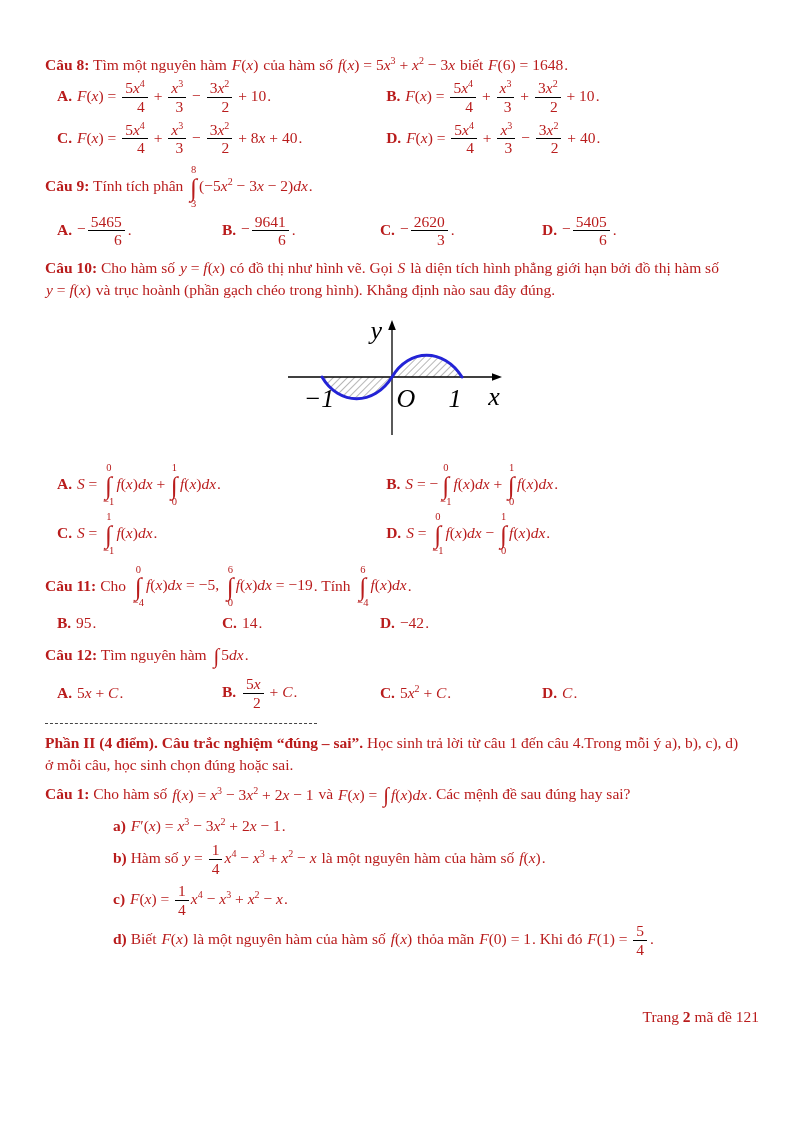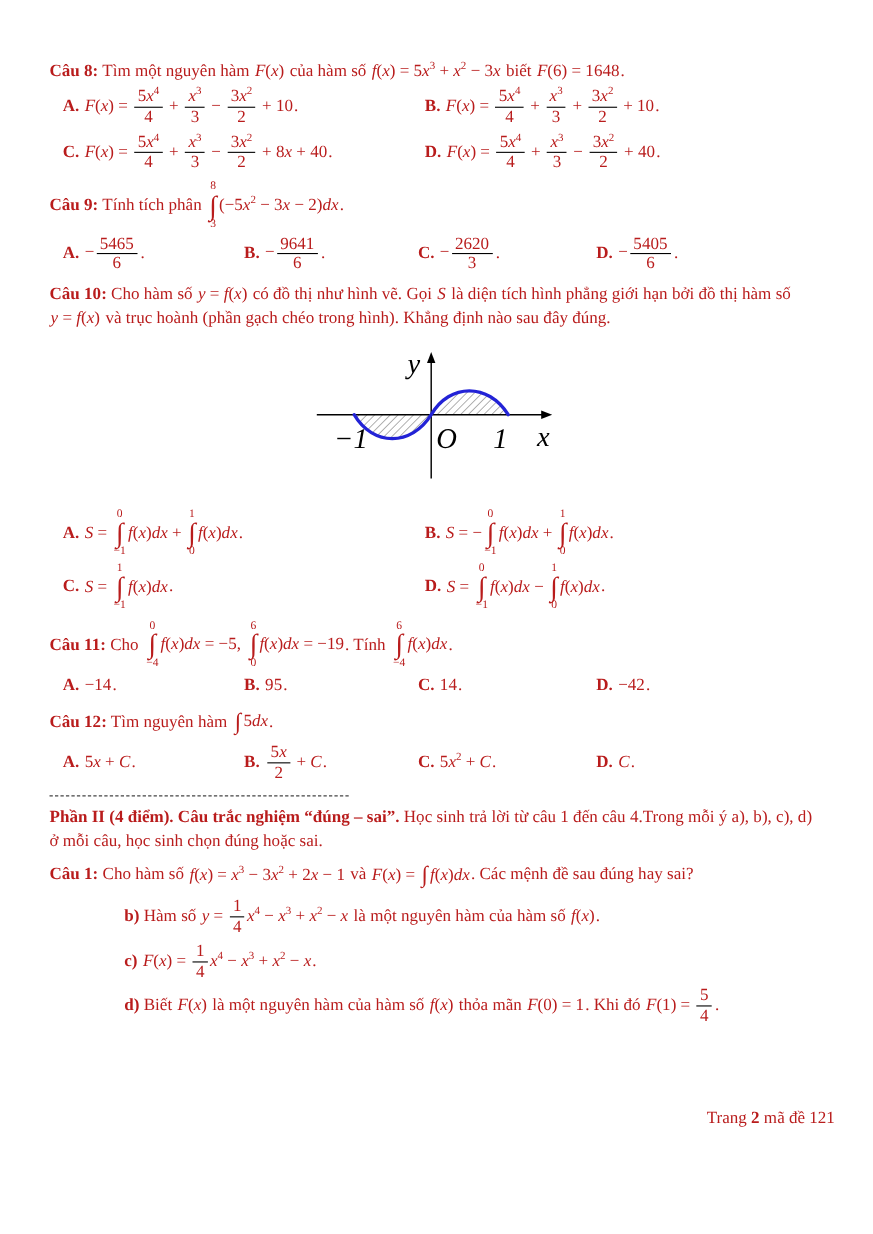--- a/index.html
+++ b/index.html
@@ -9,21 +9,21 @@
     color:#b91c1c; box-sizing:border-box; padding:52px 44px 0 45px; overflow:hidden;
   }
   p { margin:0; }
   i { font-style:italic; }
   b { font-weight:bold; }
   .question { margin-bottom:6px; }
   .qt { margin:2px 0 3px; }
   .m { white-space:nowrap; padding:0 1px; }
   sup { font-size:10px; line-height:0; }
   
-  .frac { display:inline-block; vertical-align:middle; text-align:center; margin:0 2px; line-height:1.15; }
+  .frac { display:inline-block; vertical-align:middle; text-align:right; margin:0 2px; line-height:1.15; }
   .fn { display:block; border-bottom:1px solid #000; padding:0 3px; }
   .fd { display:block; padding:0 3px; }
   
   .int { display:inline-flex; flex-direction:column; align-items:center; vertical-align:middle; line-height:1; margin:0 2px; }
   .int .ib { font-size:10.5px; line-height:1; }
   .int .is { font-size:25px; line-height:0.85; padding:1px 0; }
   .inti { font-size:21px; vertical-align:middle; margin:0 2px; }
   
   .opts { display:grid; padding-left:12px; margin:3px 0 8px; row-gap:5px; align-items:center; }
   .opts.c2 { grid-template-columns:47.5% 52.5%; }
@@ -130,39 +130,39 @@
             </span><i>f</i>(<i>x</i>)<i>dx</i> = −5,</span> <span class="m"><span class="int">
               <span class="ib">6</span>
               <span class="is">∫</span>
               <span class="ib">0</span>
             </span><i>f</i>(<i>x</i>)<i>dx</i> = −19</span>. Tính <span class="m"><span class="int">
               <span class="ib">6</span>
               <span class="is">∫</span>
               <span class="ib">−4</span>
             </span><i>f</i>(<i>x</i>)<i>dx</i></span>.</p>
         <div class="opts c4">
-          <div class="opt"><b>A.</b> <span class="m">−14</span>.</div>
           <div class="opt"><b>B.</b> <span class="m">95</span>.</div>
           <div class="opt"><b>C.</b> <span class="m">14</span>.</div>
           <div class="opt"><b>D.</b> <span class="m">−42</span>.</div>
         </div>
       </div>
       <div class="question">
         <p class="qt"><b>Câu 12:</b> Tìm nguyên hàm <span class="m"><span class="inti">∫</span>5<i>dx</i></span>.</p>
         <div class="opts c4">
           <div class="opt"><b>A.</b> <span class="m">5<i>x</i> + <i>C</i></span>.</div>
           <div class="opt"><b>B.</b> <span class="m"><span class="frac"><span class="fn">5<i>x</i></span><span class="fd">2</span></span> + <i>C</i></span>.</div>
           <div class="opt"><b>C.</b> <span class="m">5<i>x</i><sup>2</sup> + <i>C</i></span>.</div>
           <div class="opt"><b>D.</b> <span class="m"><i>C</i></span>.</div>
         </div>
       </div>
       <div class="sep"></div>
       <p class="p2h"><b>Phần II (4 điểm). Câu trắc nghiệm “đúng – sai”.</b> Học sinh trả lời từ câu 1 đến câu 4.Trong mỗi ý a), b), c), d) ở mỗi câu, học sinh chọn đúng hoặc sai.</p>
       <div class="question">
         <p class="qt"><b>Câu 1:</b> Cho hàm số <span class="m"><i>f</i>(<i>x</i>) = <i>x</i><sup>3</sup> − 3<i>x</i><sup>2</sup> + 2<i>x</i> − 1</span> và <span class="m"><i>F</i>(<i>x</i>) = <span class="inti">∫</span><i>f</i>(<i>x</i>)<i>dx</i></span>. Các mệnh đề sau đúng hay sai?</p>
+        <div class="stmt"><b>a)</b> <span class="m"><i>F</i>′(<i>x</i>) = <i>x</i><sup>3</sup> − 3<i>x</i><sup>2</sup> + 2<i>x</i> − 1</span>.</div>
         <div class="stmt"><b>b)</b> Hàm số <span class="m"><i>y</i> = <span class="frac"><span class="fn">1</span><span class="fd">4</span></span><i>x</i><sup>4</sup> − <i>x</i><sup>3</sup> + <i>x</i><sup>2</sup> − <i>x</i></span> là một nguyên hàm của hàm số <span class="m"><i>f</i>(<i>x</i>)</span>.</div>
         <div class="stmt"><b>c)</b> <span class="m"><i>F</i>(<i>x</i>) = <span class="frac"><span class="fn">1</span><span class="fd">4</span></span><i>x</i><sup>4</sup> − <i>x</i><sup>3</sup> + <i>x</i><sup>2</sup> − <i>x</i></span>.</div>
         <div class="stmt"><b>d)</b> Biết <span class="m"><i>F</i>(<i>x</i>)</span> là một nguyên hàm của hàm số <span class="m"><i>f</i>(<i>x</i>)</span> thỏa mãn <span class="m"><i>F</i>(0) = 1</span>. Khi đó <span class="m"><i>F</i>(1) = <span class="frac"><span class="fn">5</span><span class="fd">4</span></span></span>.</div>
       </div>
     </div>
   <div class="footer">
     <span>Trang</span>
     <b>2</b>
     <span>mã đề 121</span>
   </div>

